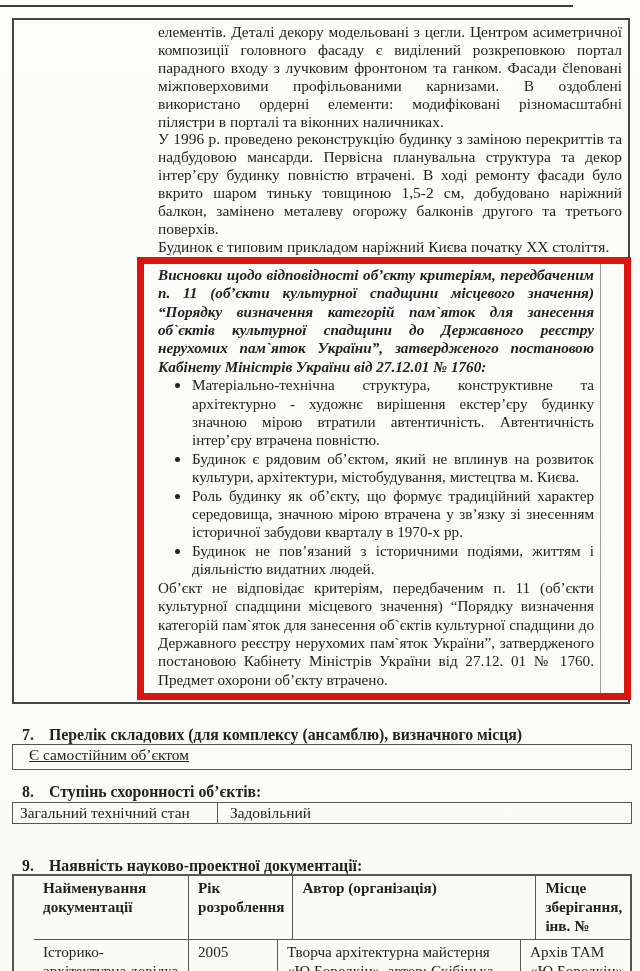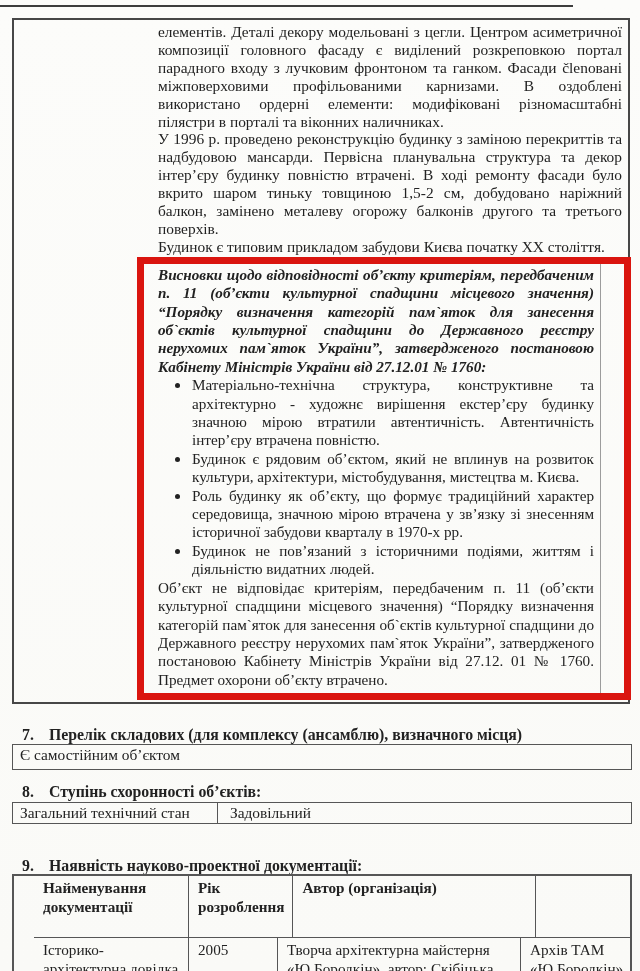--- a/index.html
+++ b/index.html
@@ -96,22 +96,23 @@
     font-size: 15.8px;
     display: flex;
   }
   .sec-num { width: 27px; flex: 0 0 27px; }
 
   
   .box7 {
     position: absolute; left: 12px; top: 744px;
     width: 620px; height: 26px;
     border: 1.5px solid #565656;
-    padding: 1px 6px 0 7px;
-    font-size: 15.4px;
+    padding: 1px 6px 0 16px;
+    font-size: 15.4px;
+    text-decoration: underline;
   }
 
   
   .table8 {
     position: absolute; left: 12px; top: 802px;
     width: 620px; height: 22px;
     border: 1.5px solid #565656;
     display: flex;
     font-size: 15.4px;
   }
@@ -145,21 +146,21 @@
 <div class="page">
 
   <div class="top-artifact"></div>
 
   <div class="table-main">
     <div class="row-desc">
       <div class="cell-empty"></div>
       <div class="cell-desc">
         <p>елементів. Деталі декору модельовані з цегли. Центром асиметричної композиції головного фасаду є виділений розкреповкою портал парадного входу з лучковим фронтоном та ганком. Фасади členовані міжповерховими профільованими карнизами. В оздоблені використано ордерні елементи: модифіковані різномасштабні пілястри в порталі та віконних наличниках.</p>
         <p>У 1996 р. проведено реконструкцію будинку з заміною перекриттів та надбудовою мансарди. Первісна планувальна структура та декор інтер’єру будинку повністю втрачені. В ході ремонту фасади було вкрито шаром тиньку товщиною 1,5-2 см, добудовано наріжний балкон, замінено металеву огорожу балконів другого та третього поверхів.</p>
-        <p>Будинок є типовим прикладом забудови Києва початку ХХ століття.</p>
+        <p>Будинок є типовим прикладом наріжний Києва початку ХХ століття.</p>
 
         <div class="conclusions">
           <div class="conclusions-inner">
             <p class="conclusions-heading">Висновки щодо відповідності об’єкту критеріям, передбаченим п. 11 (об’єкти культурної спадщини місцевого значення) “Порядку визначення категорій пам`яток для занесення об`єктів культурної спадщини до Державного реєстру нерухомих пам`яток України”, затвердженого постановою Кабінету Міністрів України від 27.12.01 № 1760:</p>
             <ul class="conclusion-bullets">
               <li>Матеріально-технічна структура, конструктивне та архітектурно - художнє вирішення екстер’єру будинку значною мірою втратили автентичність. Автентичність інтер’єру втрачена повністю.</li>
               <li>Будинок є рядовим об’єктом, який не вплинув на розвиток культури, архітектури, містобудування, мистецтва м. Києва.</li>
               <li>Роль будинку як об’єкту, що формує традиційний характер середовища, значною мірою втрачена у зв’язку зі знесенням історичної забудови кварталу в 1970-х рр.</li>
               <li>Будинок не пов’язаний з історичними подіями, життям і діяльністю видатних людей.</li>
             </ul>
@@ -190,20 +191,21 @@
 
   <div class="sec-heading" style="top:857px;">
     <span class="sec-num">9.</span>
     <span>Наявність науково-проектної документації:</span>
   </div>
   <div class="table9">
     <div class="t9-row header">
       <div class="t9-cell t9-c0">Найменування документації</div>
       <div class="t9-cell t9-c1">Рік розроблення</div>
       <div class="t9-cell t9-c2">Автор (організація)</div>
+      <div class="t9-cell t9-c3">Місце зберігання, інв. №</div>
     </div>
     <div class="t9-row data">
       <div class="t9-cell t9-c0">Історико-архітектурна довідка</div>
       <div class="t9-cell t9-c1">2005</div>
       <div class="t9-cell t9-c2">Творча архітектурна майстерня «Ю.Бородкін», автор: Скібіцька Т.В.</div>
       <div class="t9-cell t9-c3">Архів ТАМ «Ю.Бородкін»</div>
     </div>
   </div>
 
 </div>

